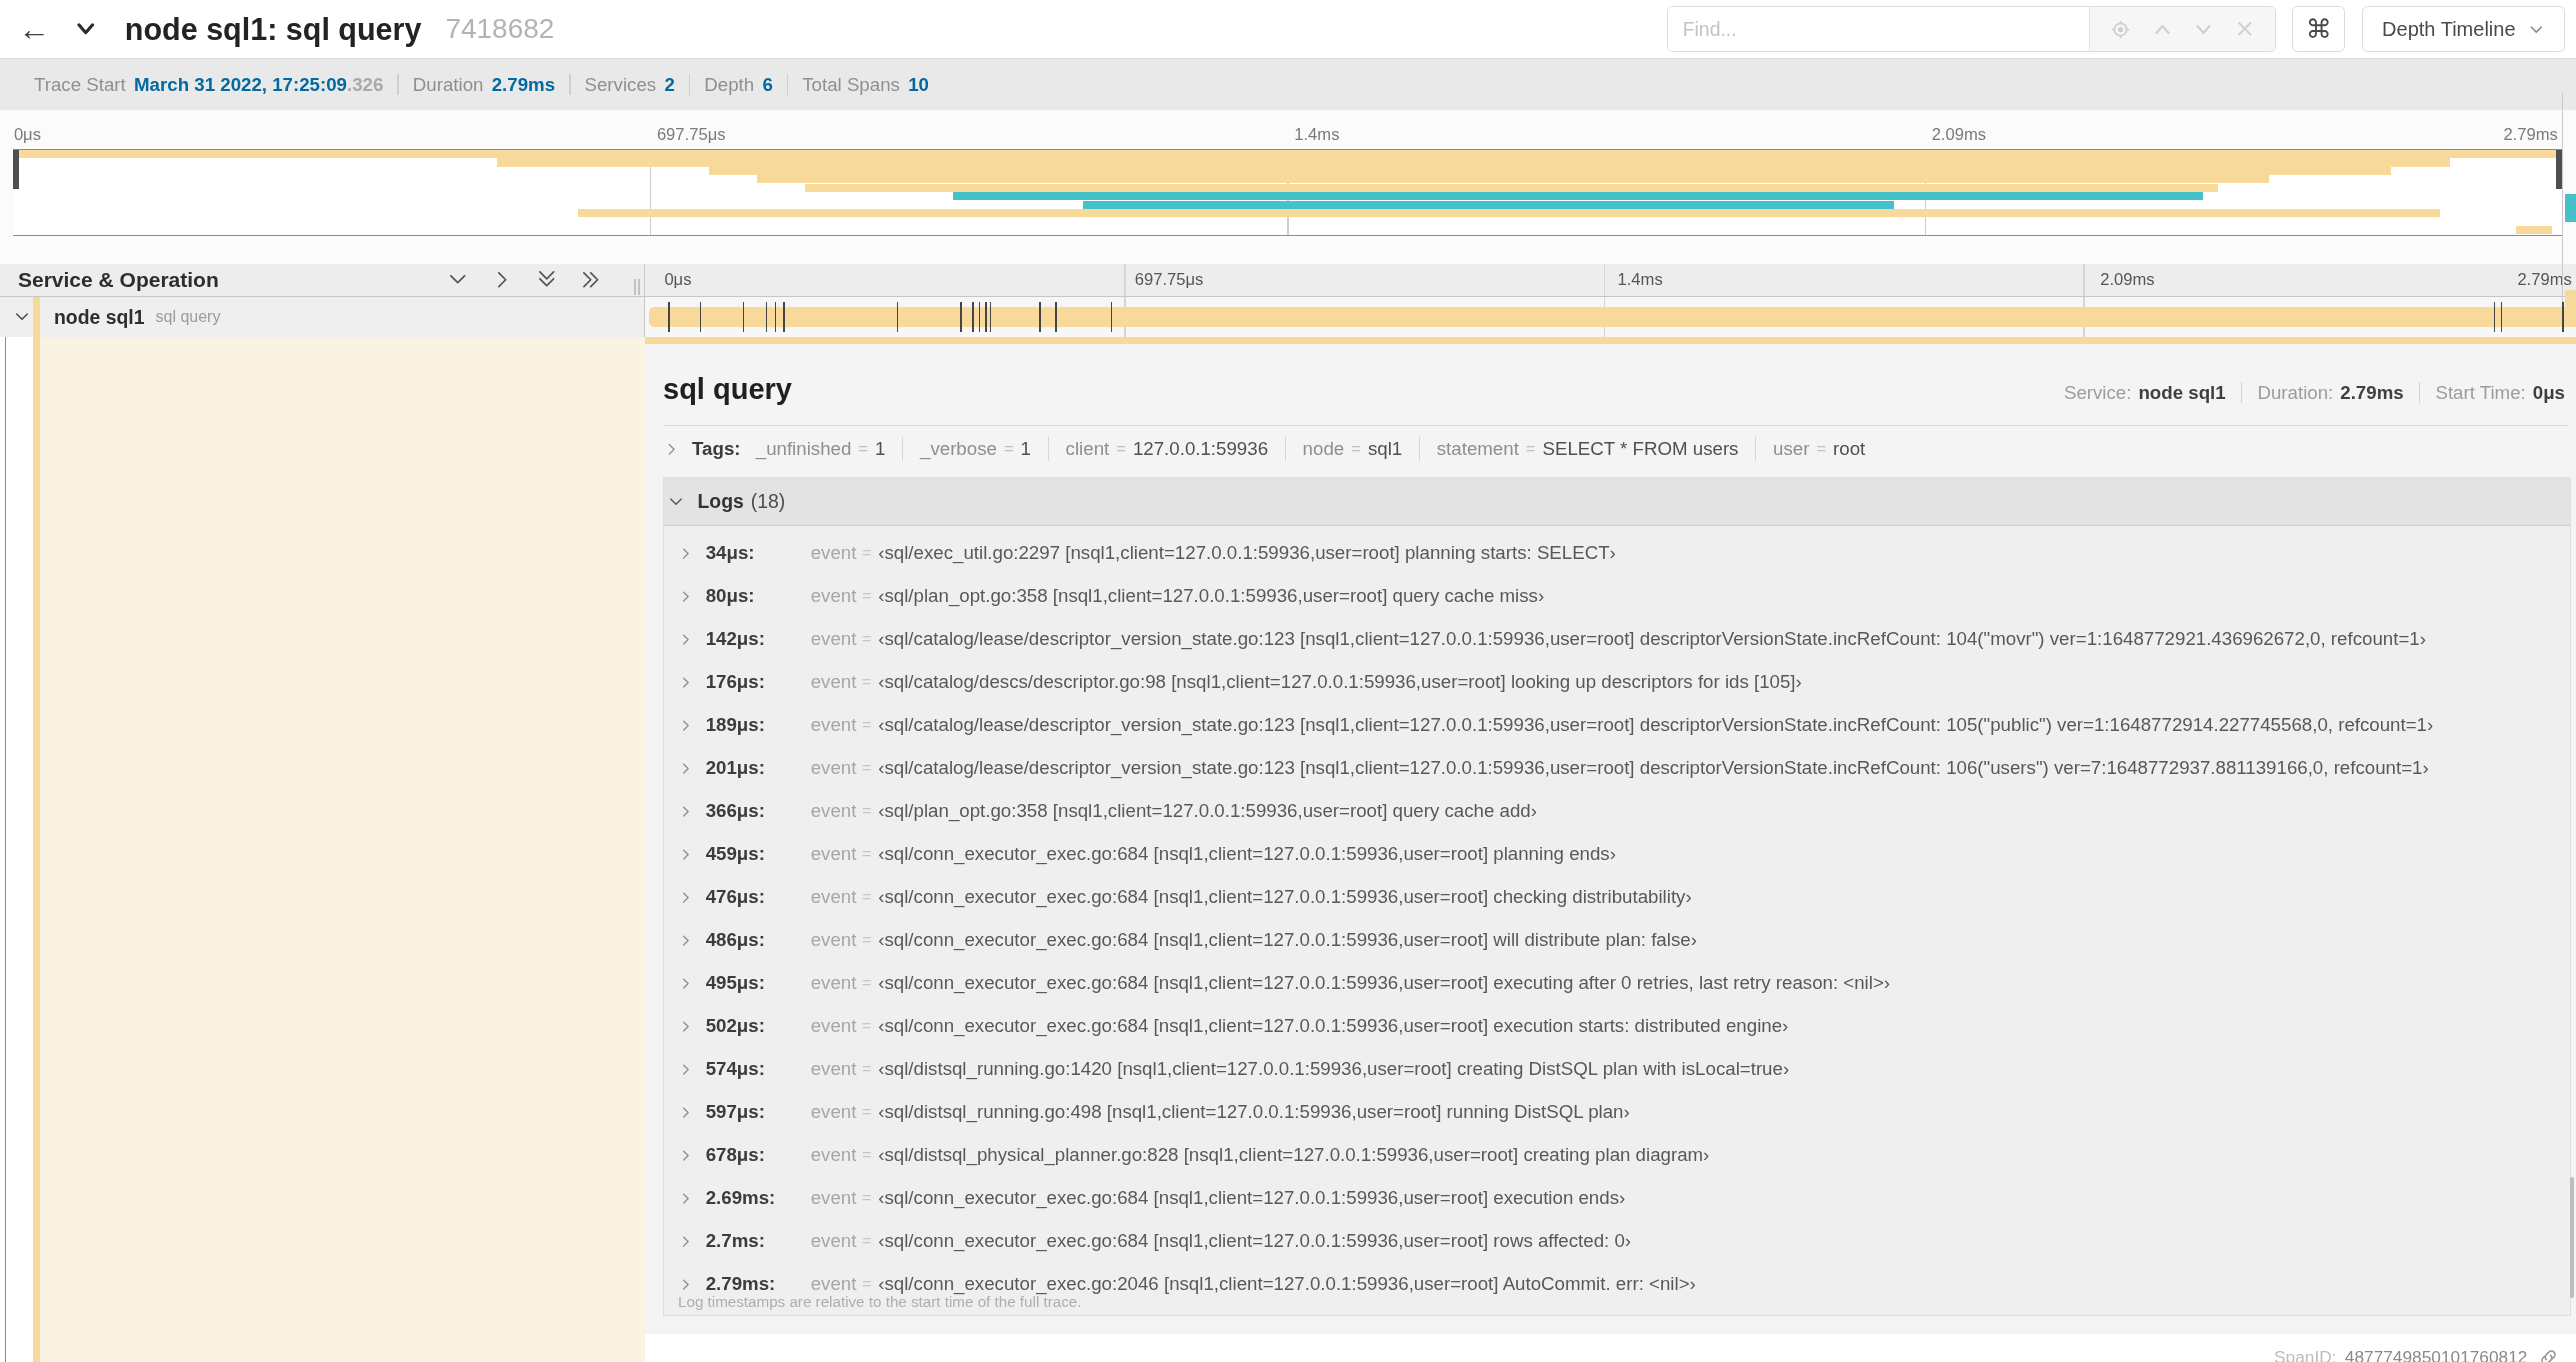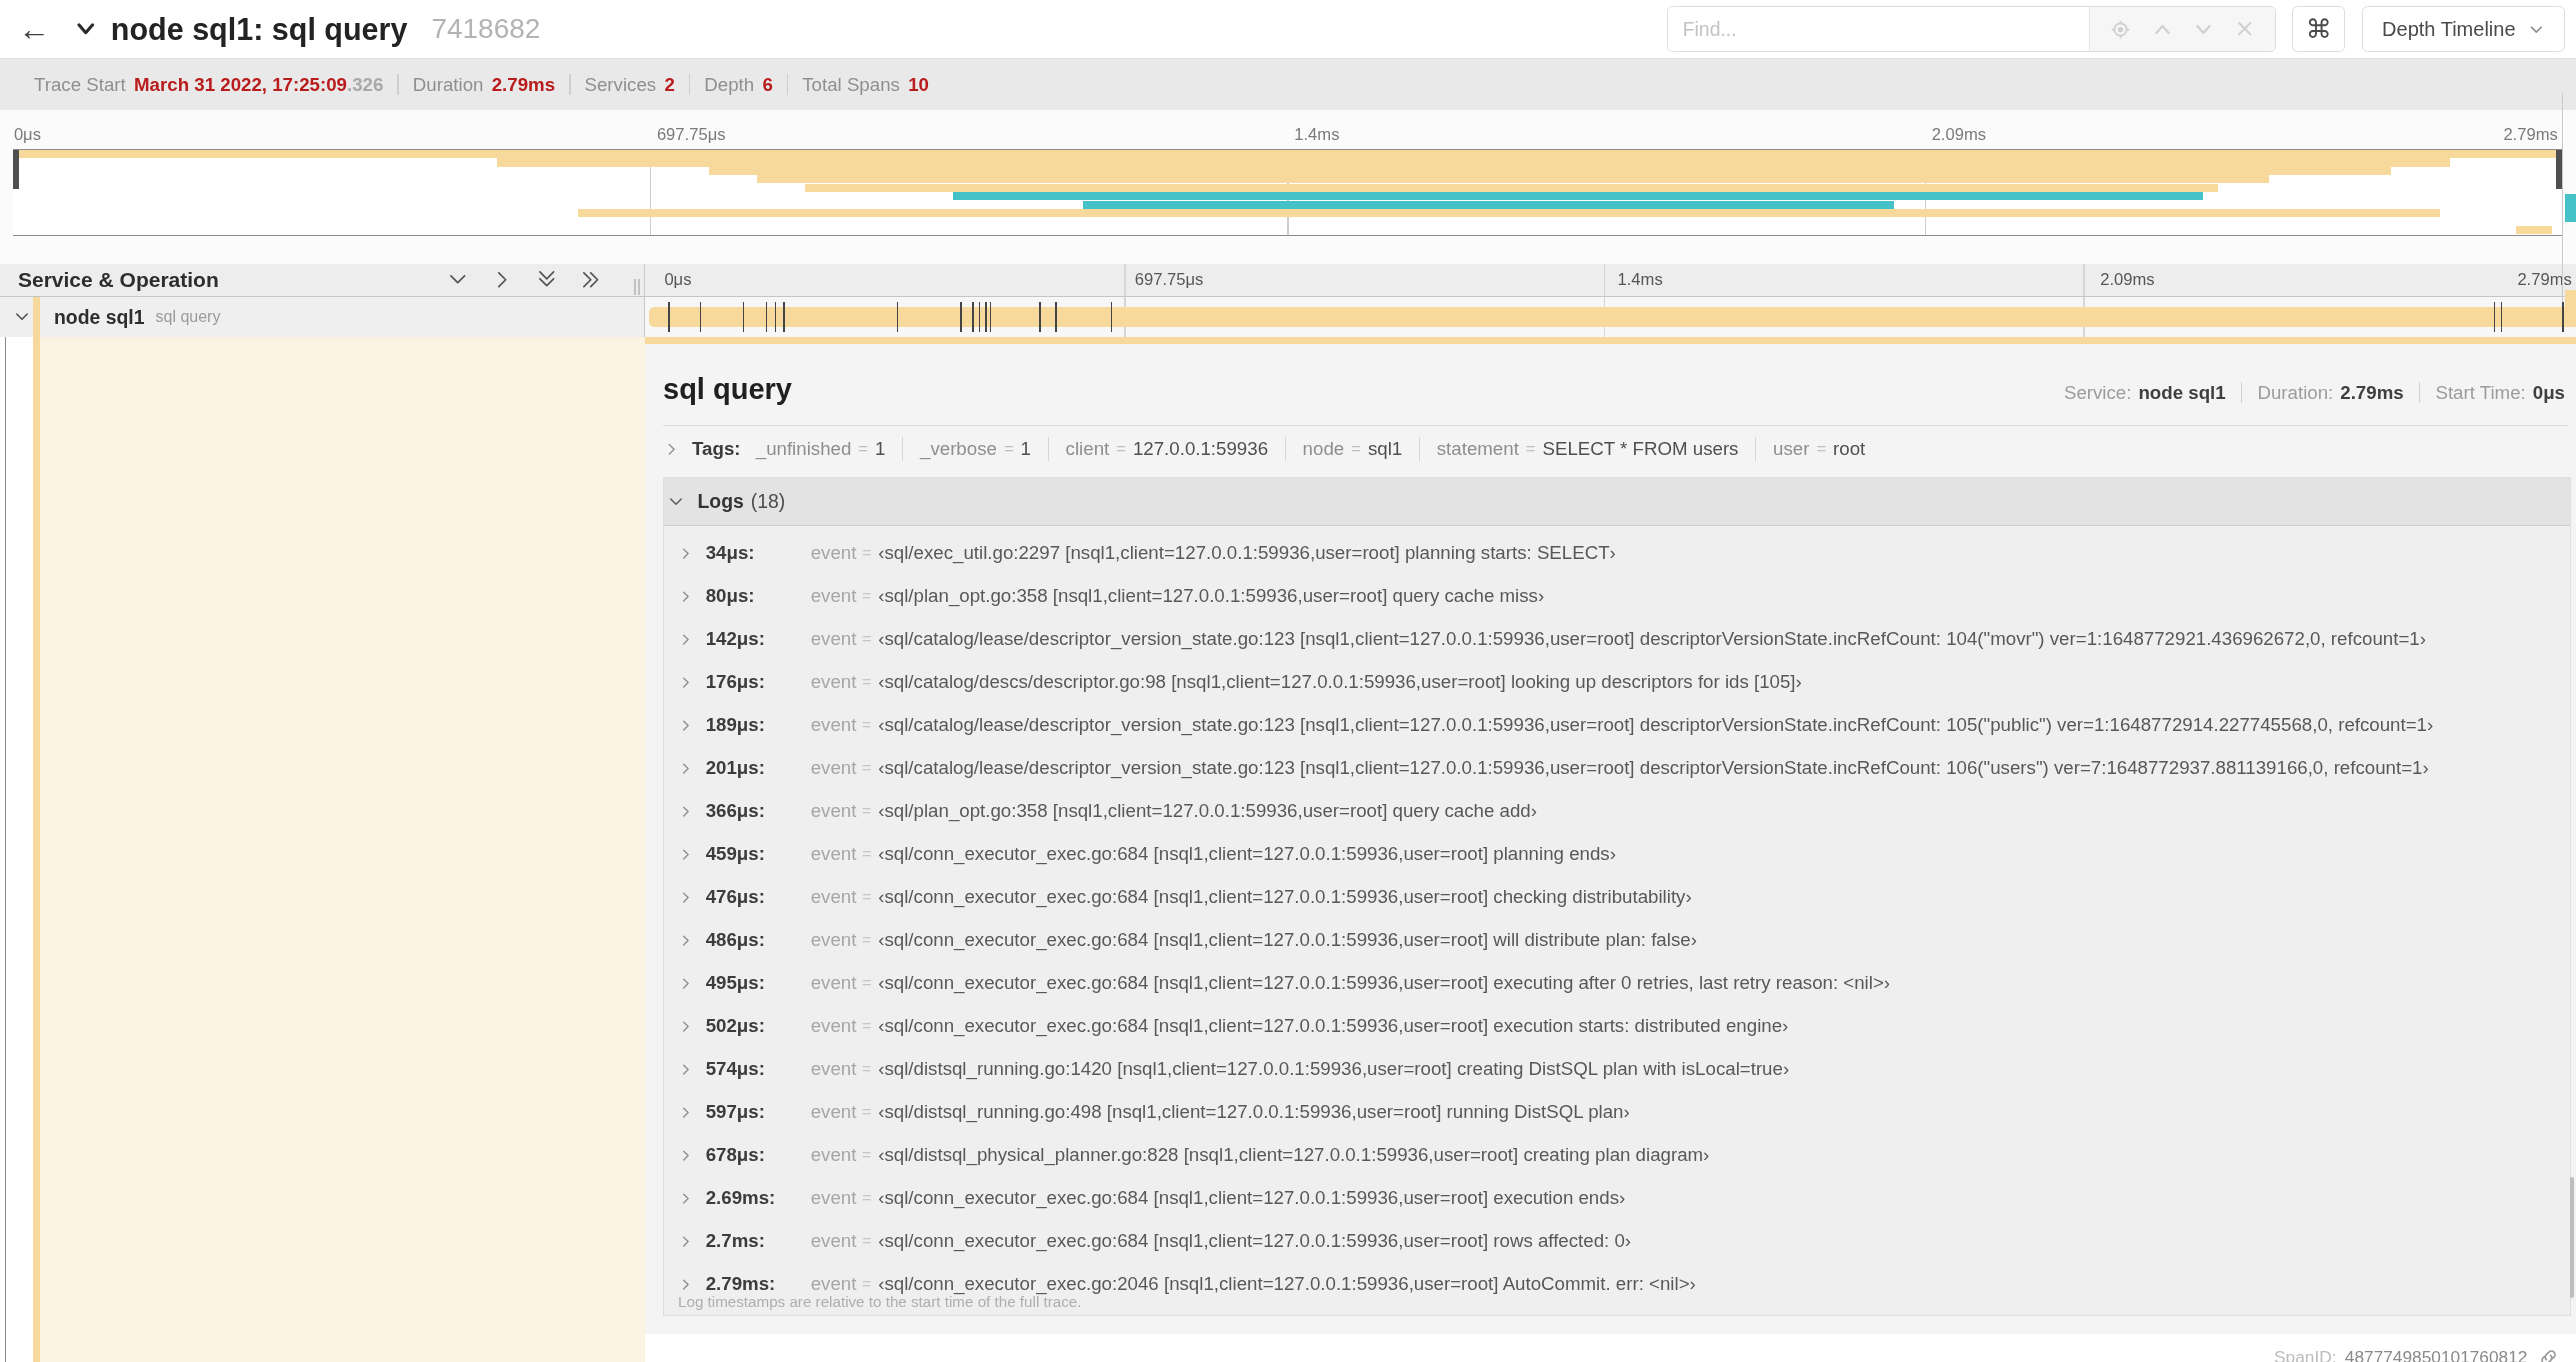--- a/index.html
+++ b/index.html
@@ -3,36 +3,36 @@
 <meta charset="utf-8">
 <style>
   * { box-sizing: border-box; margin: 0; padding: 0; }
   html,body { width:2576px; height:1363px; overflow:hidden; }
   body { font-family:"Liberation Sans", sans-serif; background:#fff; position:relative; }
 
   
   .topbar { height:58px; display:flex; align-items:center; padding:0 11px 0 18px; background:#fff; }
   .back-btn { font-size:32px; color:#3f3f3f; margin-right:23.5px; line-height:1; cursor:pointer; }
   .title-chev { color:#2b2b2b; margin-right:2.8px; display:flex; }
-  .page-title { font-size:30.5px; font-weight:700; color:#232323; margin-left:11px; white-space:nowrap; }
+  .page-title { font-size:30.5px; font-weight:700; color:#232323; margin-left:25px; white-space:nowrap; }
   .trace-id { font-size:28px; color:#b3b3b3; font-weight:500; margin-left:24px; }
   .flex-sp { flex:1; }
   .findbox { display:flex; height:46px; width:609px; border:1.4px solid #dcdcdc; border-radius:5.5px; overflow:hidden; background:#fff; }
   .find-input { flex:1; border:none; outline:none; font-size:19.4px; padding:0 15.2px; color:#444; font-family:"Liberation Sans",sans-serif; }
   .find-input::placeholder { color:#c3c3c3; }
   .find-icons { width:186px; background:#f6f6f6; border-left:1.4px solid #e6e6e6; display:flex; align-items:center; justify-content:space-evenly; color:#cfcfcf; }
   .find-icons .fi { display:flex; align-items:center; }
   .kbd-btn { height:46px; width:53px; border:1.4px solid #dcdcdc; border-radius:5.5px; margin-left:16.6px; display:flex; align-items:center; justify-content:center; font-size:26px; color:#4a4a4a; background:#fff; }
   .view-btn { height:46px; border:1.4px solid #dcdcdc; border-radius:5.5px; margin-left:16.6px; padding:0 19.4px; display:flex; align-items:center; gap:12.5px; font-size:20px; color:#4a4a4a; background:#fff; white-space:nowrap; }
   .view-btn .vchev { color:#8a8a8a; display:flex; }
 
   
   .summary { height:52px; background:#e9e9e9; border-top:0.7px solid #ddd; display:flex; align-items:center; padding-left:34px; font-size:18.7px; white-space:nowrap; }
   .sum-label { color:#8f8f8f; margin-right:8.3px; }
-  .sum-value { color:#b91c1c; font-weight:700; }
+  .sum-value { color:#0369a1; font-weight:700; }
   .sum-suffix { color:#a9a9a9; font-weight:700; }
   .sum-sep { width:1.4px; height:21px; background:#cfcfcf; margin:0 14px; }
 
   
   .minimap-wrap { height:154px; background:#fbfbfb; position:relative; }
   .mm-ruler { position:absolute; left:12.5px; right:14px; top:0; height:39px; font-size:16.6px; color:#7a7a7a; }
   .ruler-label { position:absolute; bottom:4.2px; white-space:nowrap; }
   .mm-canvas { position:absolute; left:12.5px; right:14px; top:39px; height:87px; background:#fff; border-top:1.4px solid #8c8c8c; border-bottom:1.4px solid #8c8c8c; overflow:hidden; }
   .mm-grid { position:absolute; top:0; bottom:0; width:1.4px; background:#cdcdcd; }
   .mm-bar { position:absolute; height:8.4px; }

